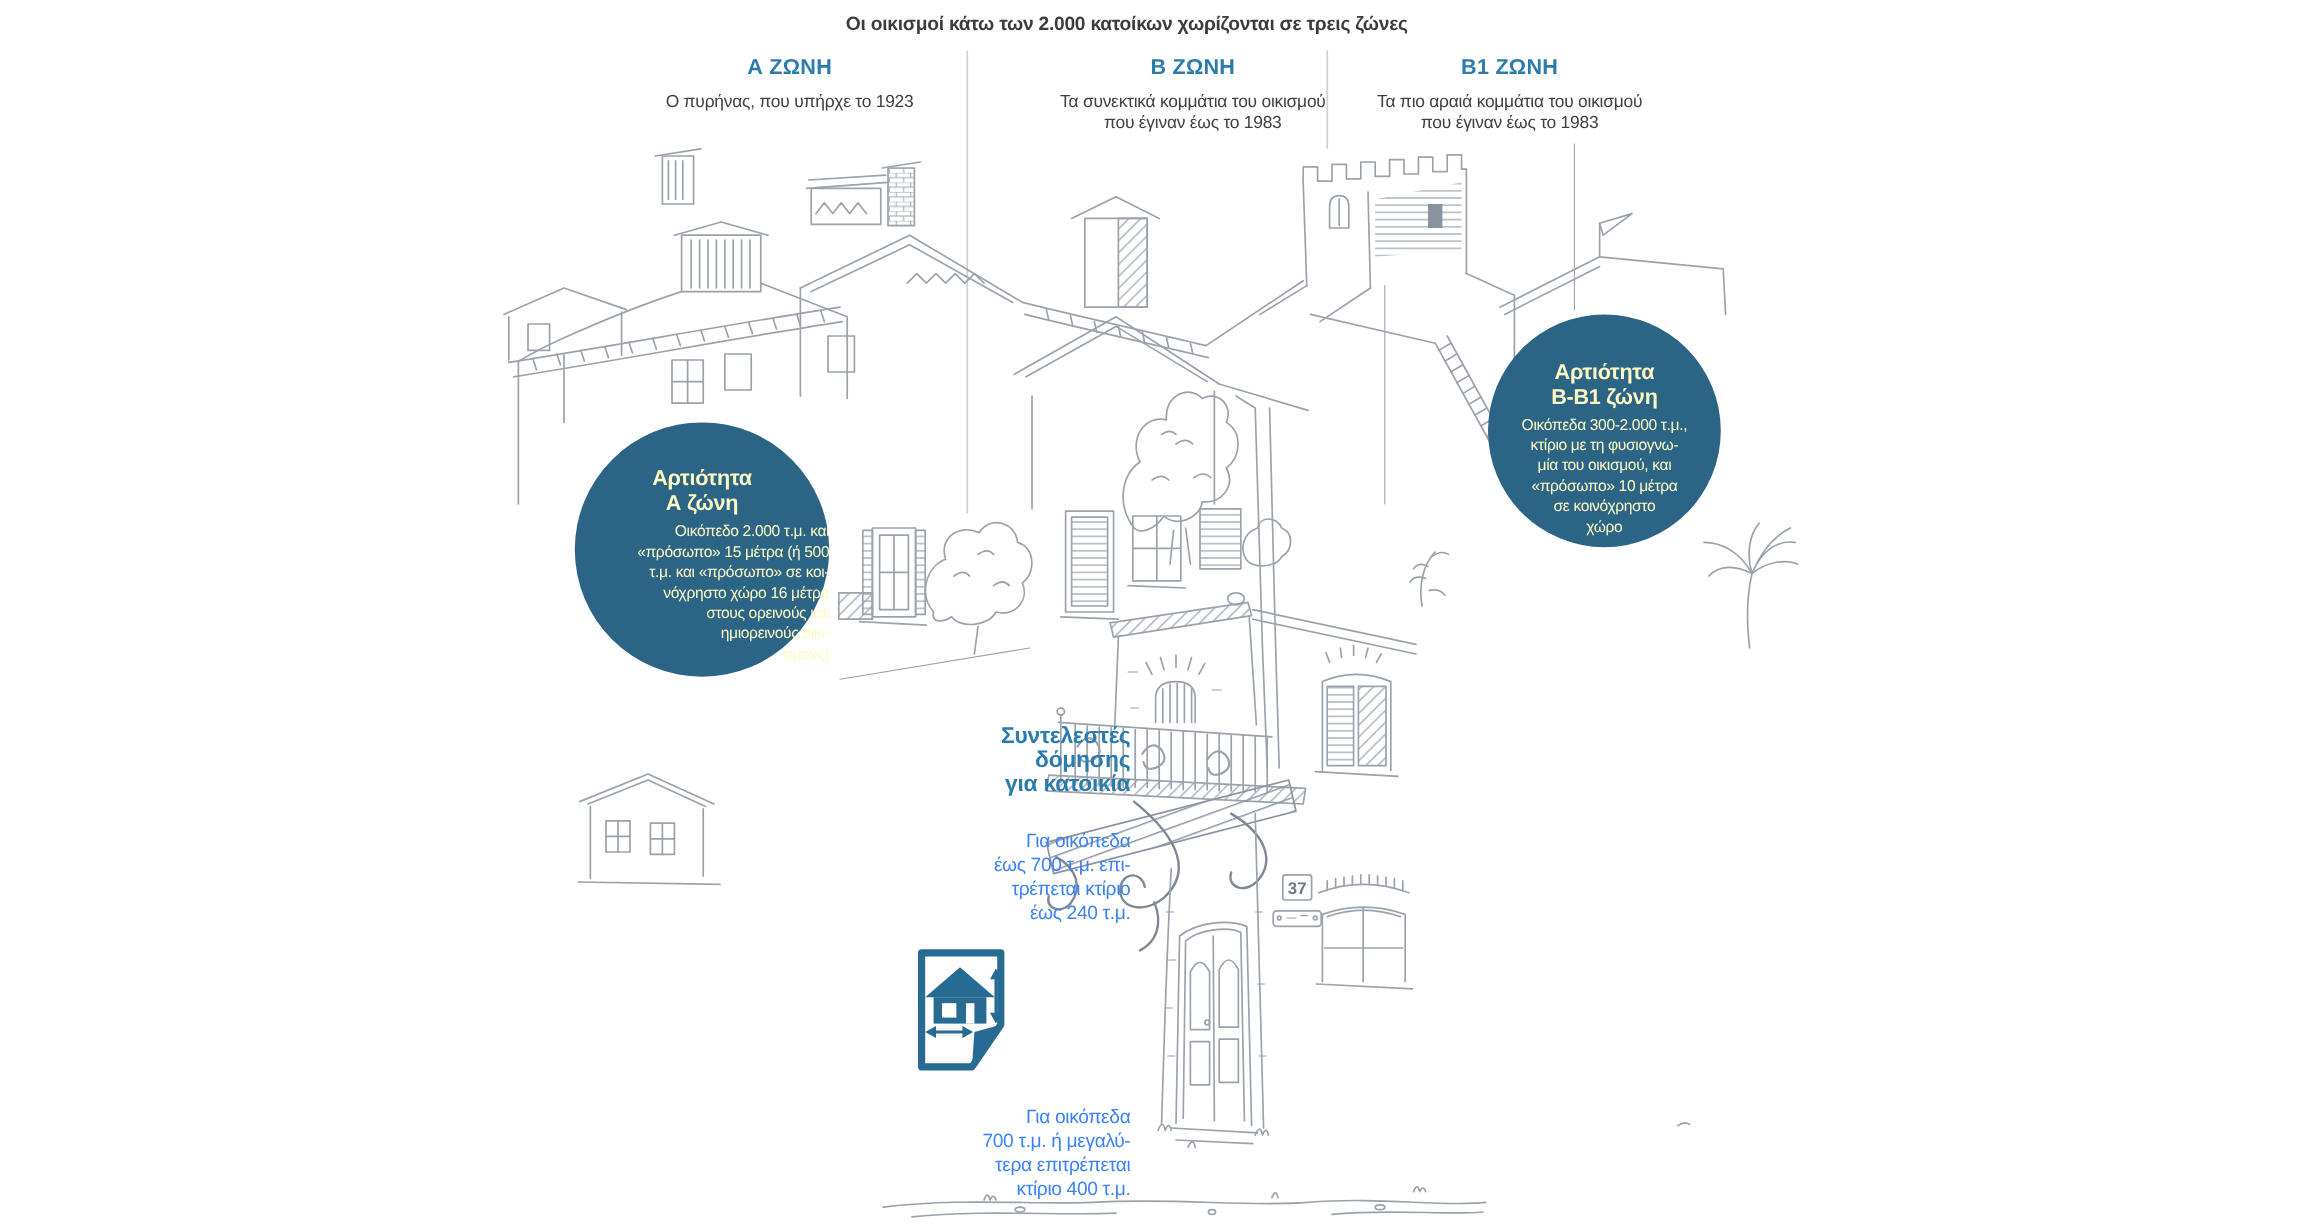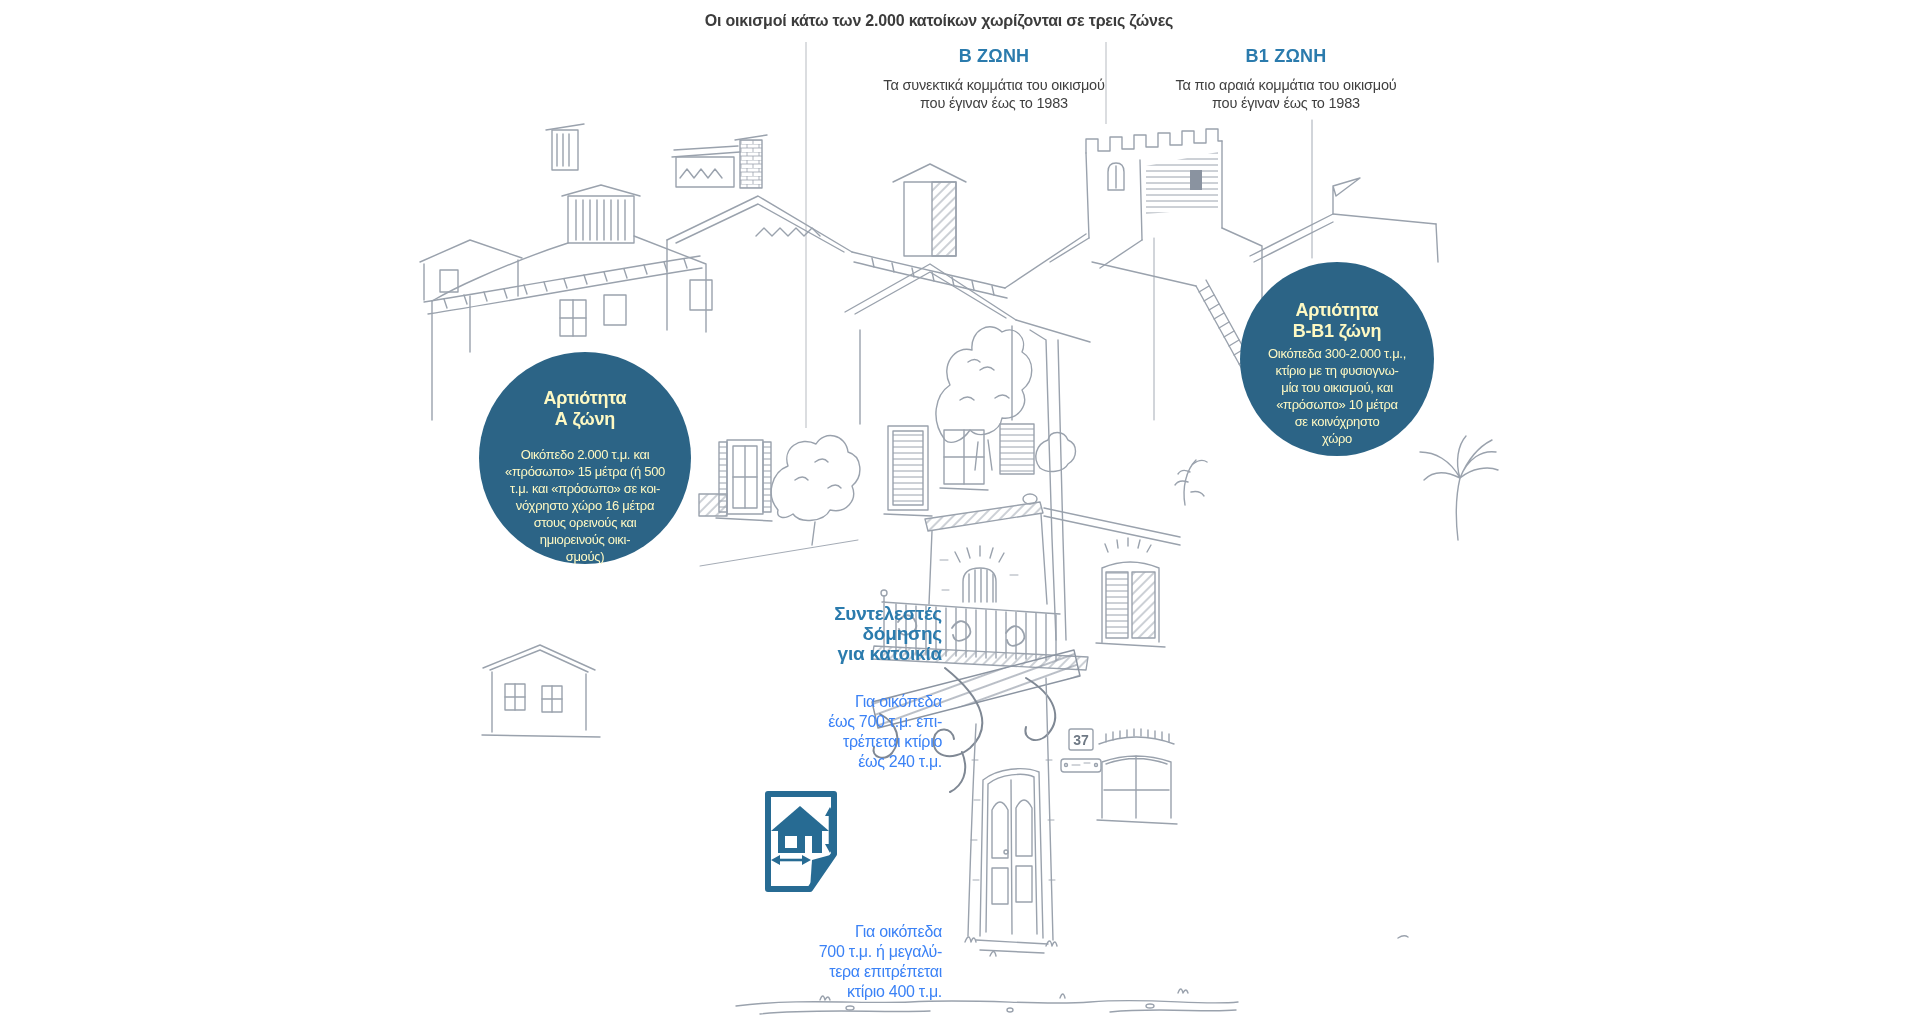--- a/index.html
+++ b/index.html
@@ -225,40 +225,47 @@
           <ellipse cx="1010" cy="1010" rx="3" ry="2"></ellipse>
           <ellipse cx="1150" cy="1006" rx="4" ry="2"></ellipse>
       </g>
 
       <text x="1081" y="745" text-anchor="middle" font-size="14" font-weight="bold" fill="#6f7985" stroke="none" font-family="Liberation Sans, sans-serif">37</text>
     </g>
   </svg>
 
   <div class="abs main-title">Οι οικισμοί κάτω των 2.000 κατοίκων χωρίζονται σε τρεις ζώνες</div>
 
+  <div class="abs zone-col" style="left:508px;">
+    <div class="zone-name">Α ΖΩΝΗ</div>
+    <div class="zone-desc">
+      <div>Ο πυρήνας, που υπήρχε το 1923</div>
+      <div></div>
+    </div>
+  </div>
   <div class="abs zone-col" style="left:844px;">
     <div class="zone-name">Β ΖΩΝΗ</div>
     <div class="zone-desc">
       <div>Τα συνεκτικά κομμάτια του οικισμού</div>
       <div>που έγιναν έως το 1983</div>
     </div>
   </div>
-  <div class="abs zone-col" style="left:1108px;padding-left:28px;">
+  <div class="abs zone-col" style="left:1108px;">
     <div class="zone-name">Β1 ΖΩΝΗ</div>
     <div class="zone-desc">
       <div>Τα πιο αραιά κομμάτια του οικισμού</div>
       <div>που έγιναν έως το 1983</div>
     </div>
   </div>
 
   <div class="abs badge badge-a">
     <div class="inner">
       <div class="bt">Αρτιότητα</div>
       <div class="bt">Α ζώνη</div>
-      <div style="margin-top:16px;">
+      <div style="margin-top:4px;text-align:right;">
         <div class="bl">Οικόπεδο 2.000 τ.μ. και</div>
         <div class="bl">«πρόσωπο» 15 μέτρα (ή 500</div>
         <div class="bl">τ.μ. και «πρόσωπο» σε κοι-</div>
         <div class="bl">νόχρηστο χώρο 16 μέτρα</div>
         <div class="bl">στους ορεινούς και</div>
         <div class="bl">ημιορεινούς οικι-</div>
         <div class="bl">σμούς)</div>
       </div>
     </div>
   </div>

